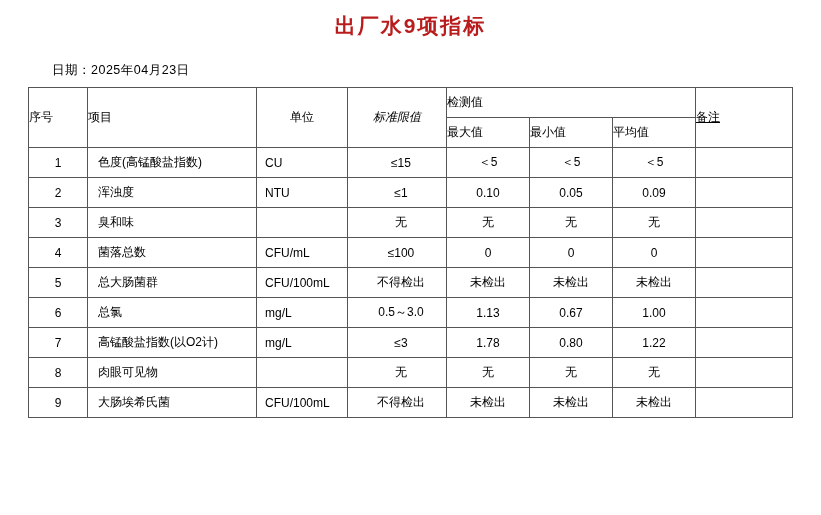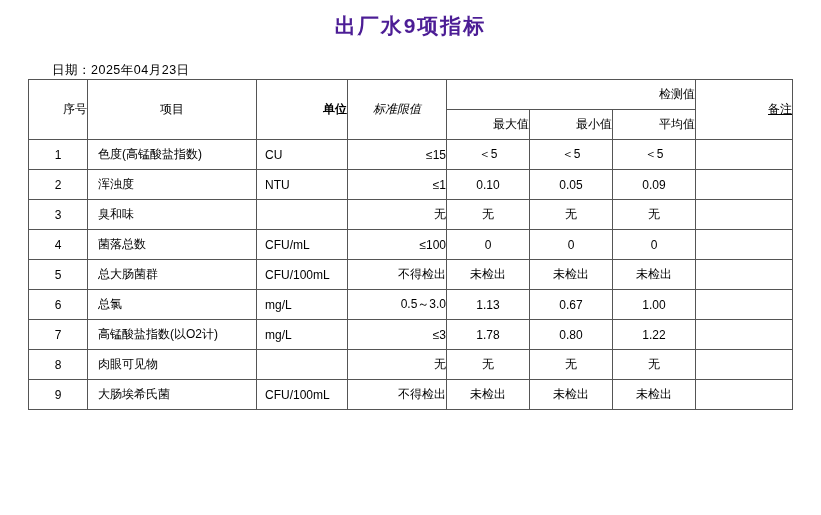--- a/index.html
+++ b/index.html
@@ -21,51 +21,52 @@
     position: relative;
     box-sizing: border-box;
   }
   .doc-title {
     text-align: center;
     font-size: 21px;
     font-weight: bold;
     letter-spacing: 2px;
     padding-top: 12px;
     padding-bottom: 6px;
-    color: #4c1d95;
+    color: #b91c1c;
   }
   .date-line {
     font-size: 12.5px;
     margin-left: 52px;
     margin-top: 16px;
+    margin-bottom: 8px;
     color: #000;
     letter-spacing: 0.5px;
   }
   table.main {
     border-collapse: collapse;
     margin-left: 28px;
     width: 765px;
     table-layout: fixed;
   }
   table.main th, table.main td {
     border: 1px solid #555;
     font-size: 12px;
     font-weight: normal;
     padding: 0;
     height: 29px;
     color: #000;
   }
   table.main th {
-    text-align: right;
+    text-align: left;
     font-weight: normal;
   }
   .c-no { width: 58px; text-align: center; }
   .c-item { width: 168px; text-align: left; padding-left: 10px !important; }
   .c-unit { width: 90px; text-align: left; padding-left: 8px !important; }
-  .c-limit { width: 98px; text-align: right; padding-left: 8px !important; }
+  .c-limit { width: 98px; text-align: center; padding-left: 8px !important; }
   .c-val { width: 97px; text-align: center; }
   .c-remark { width: 96px; text-align: center; text-decoration: underline; }
 
   .hdr-detect { text-align: center; }
   .sub-hdr { text-align: center; margin-top: 48px; }
 
   .notes {
     margin-left: 52px;
     margin-top: 26px;
     font-size: 12.5px;
@@ -85,22 +86,22 @@
 <div class="page">
 
   <div class="doc-title">出厂水9项指标</div>
 
   <div class="date-line">日期：2025年04月23日</div>
 
   <table class="main">
     <thead>
       <tr>
         <th class="c-no" rowspan="2">序号</th>
-        <th class="c-item" rowspan="2" style="text-align:center;padding-left:0 !important;">项目</th>
-        <th class="c-unit" rowspan="2" style="text-align:right;padding-left:0 !important;font-weight:bold;">单位</th>
+        <th class="c-item" rowspan="2" style="padding-left:0 !important;">项目</th>
+        <th class="c-unit" rowspan="2" style="text-align:center;padding-left:0 !important;">单位</th>
         <th class="c-limit" rowspan="2" style="text-align:center;padding-left:0 !important;font-style:italic;">标准限值</th>
         <th class="hdr-detect" colspan="3">检测值</th>
         <th class="c-remark" rowspan="2">备注</th>
       </tr>
       <tr>
         <th class="c-val sub-hdr">最大值</th>
         <th class="c-val sub-hdr">最小值</th>
         <th class="c-val sub-hdr">平均值</th>
       </tr>
     </thead>

